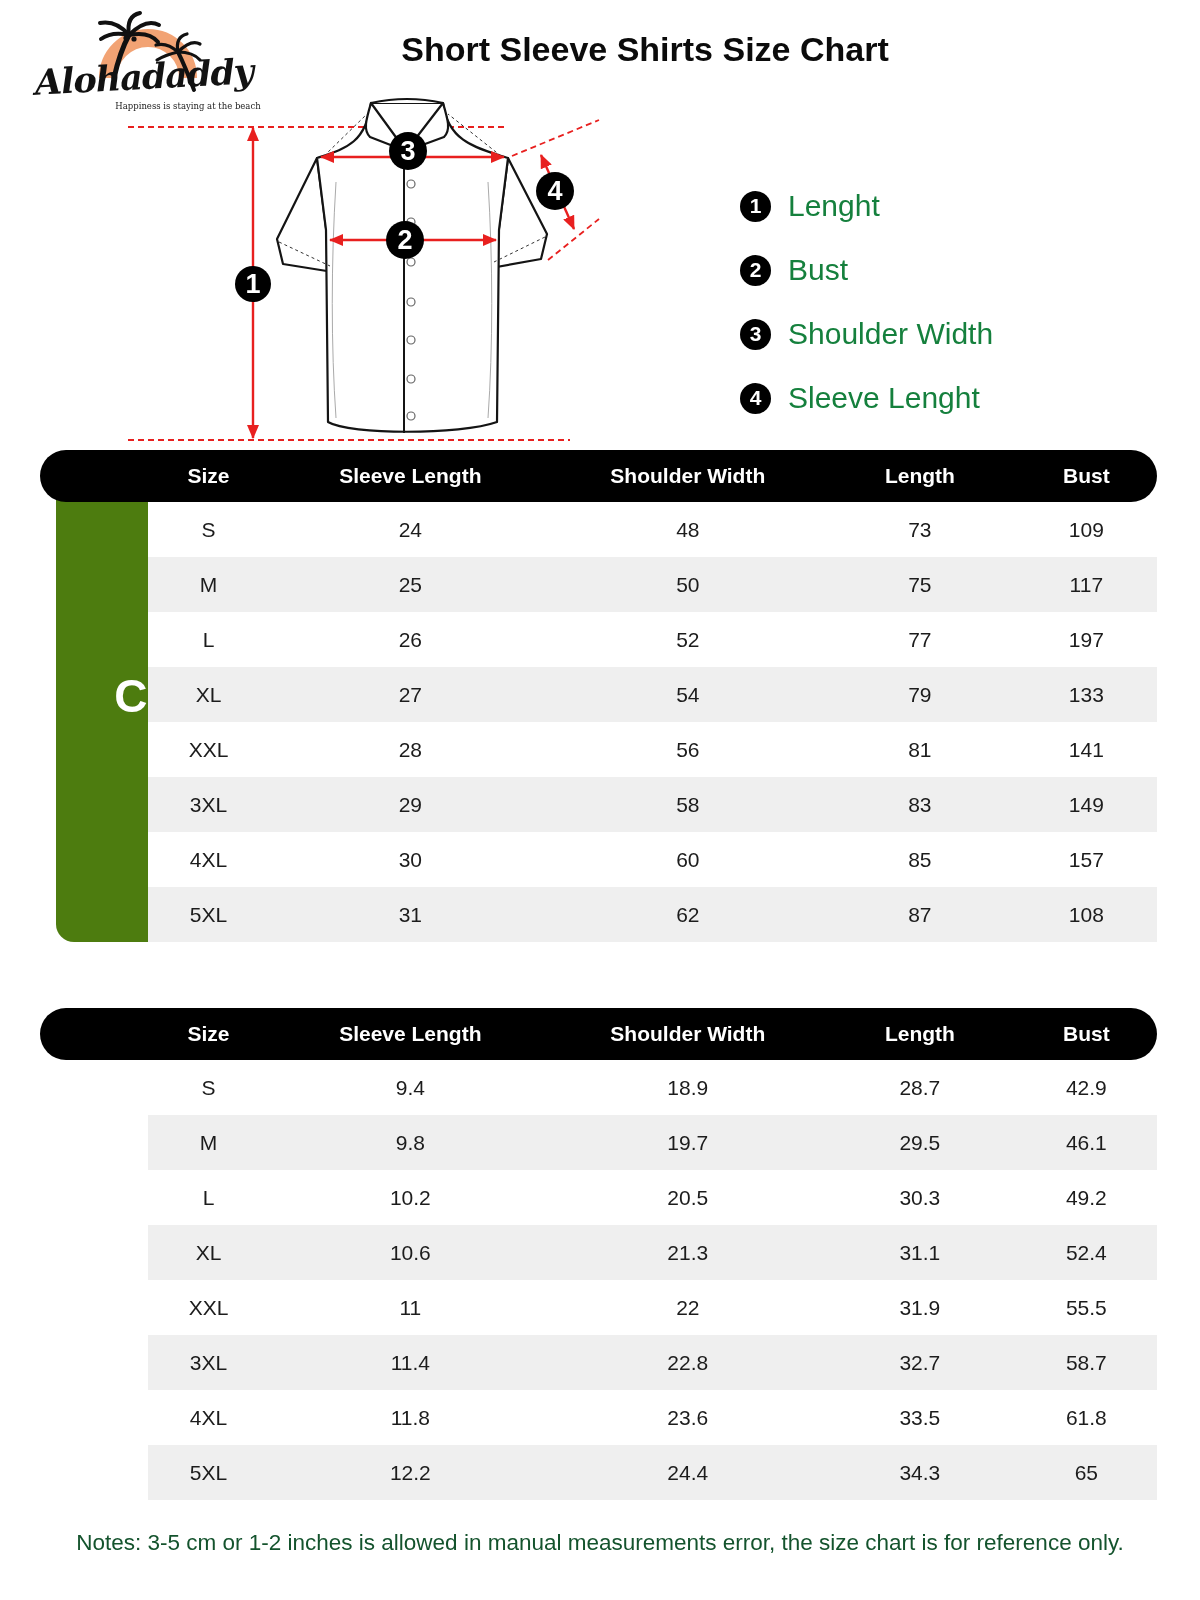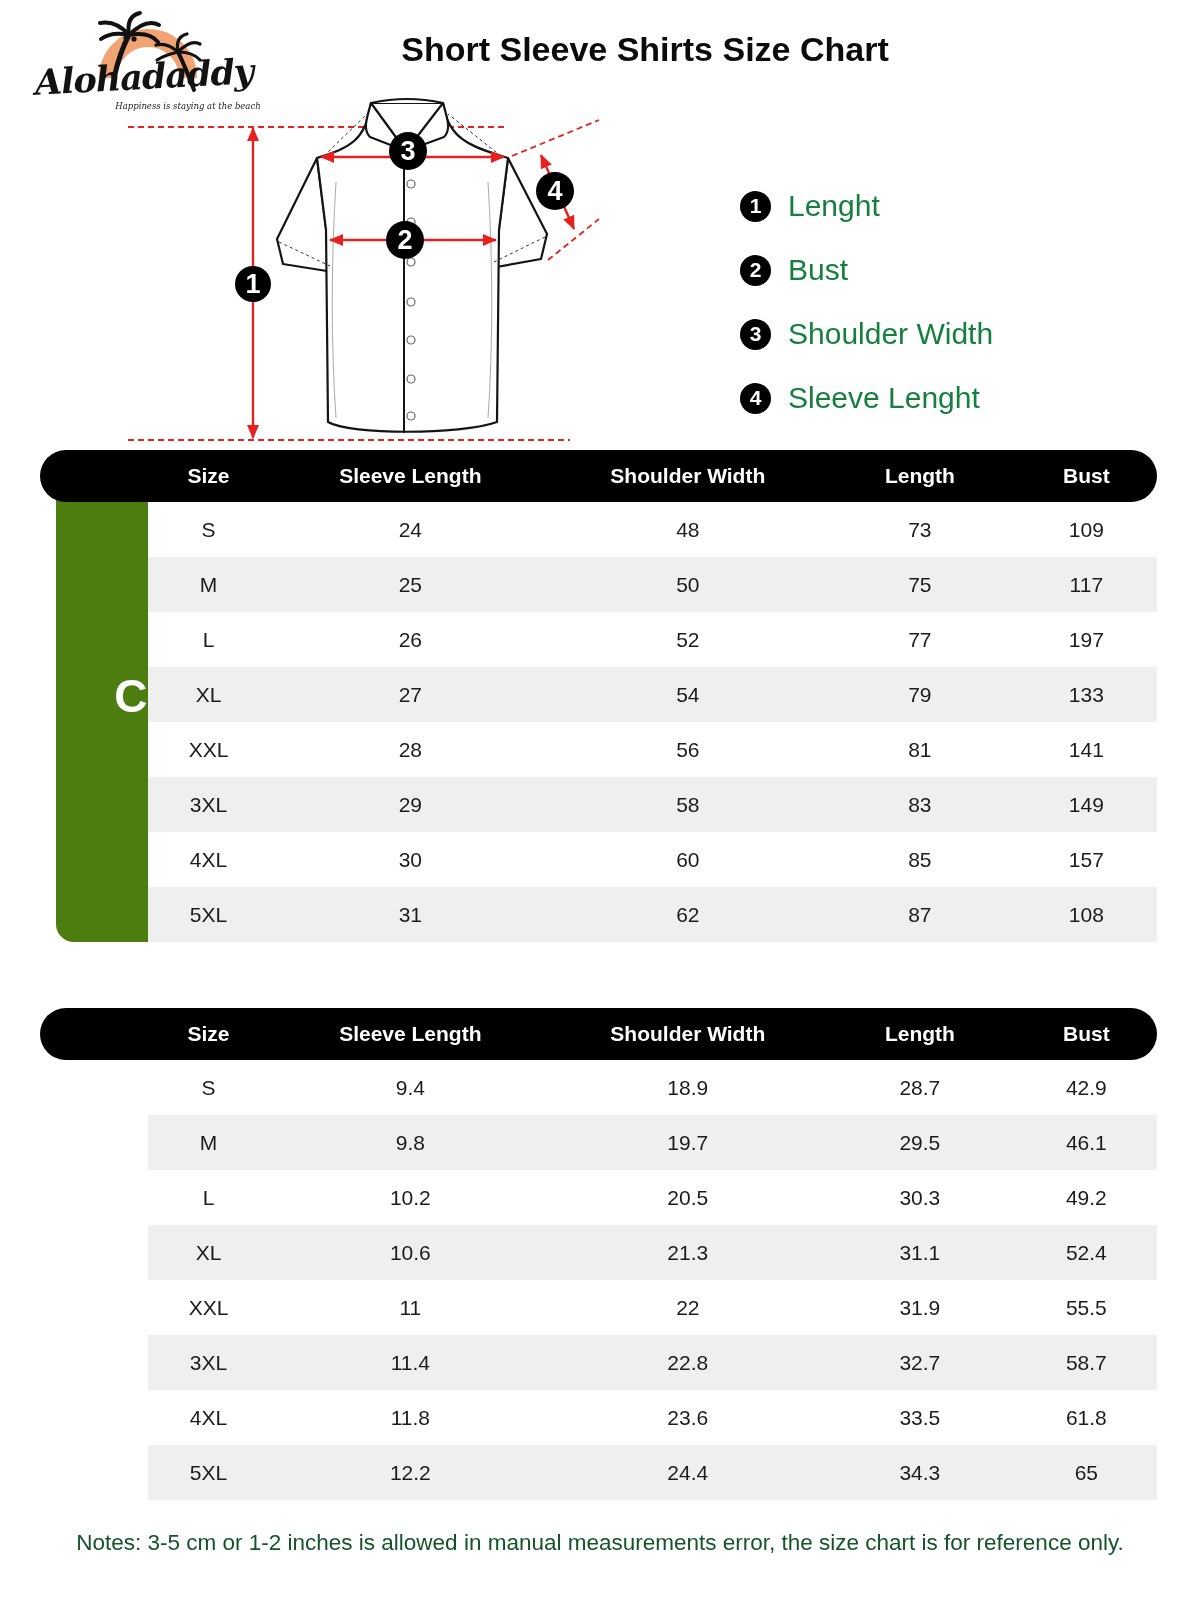--- a/index.html
+++ b/index.html
@@ -10,21 +10,21 @@
 
   
   .logo-art { position:absolute; left:28px; top:10px; width:240px; height:95px; }
   .logo-text {
     position:absolute; left:18px; top:56px; width:252px; text-align:center;
     font-family:"DejaVu Serif", serif; font-style:italic; font-weight:bold;
     font-size:35px; color:#121212; transform:rotate(-3deg); letter-spacing:-1px;
   }
   .logo-tagline {
     position:absolute; left:100px; top:101px; width:176px; text-align:center;
-    font-family:"DejaVu Serif", serif; font-style:italic; font-size:8.5px; color:#222;
+    font-family:"DejaVu Serif", serif; font-size:8.5px; color:#222;
   }
 
   
   .title {
     position:absolute; top:30px; left:90px; right:0; margin:0; text-align:center;
     font-size:34px; font-weight:bold; color:#0b0b0b; letter-spacing:0;
   }
 
   
   .shirt-svg { position:absolute; left:120px; top:92px; width:480px; height:360px; }

